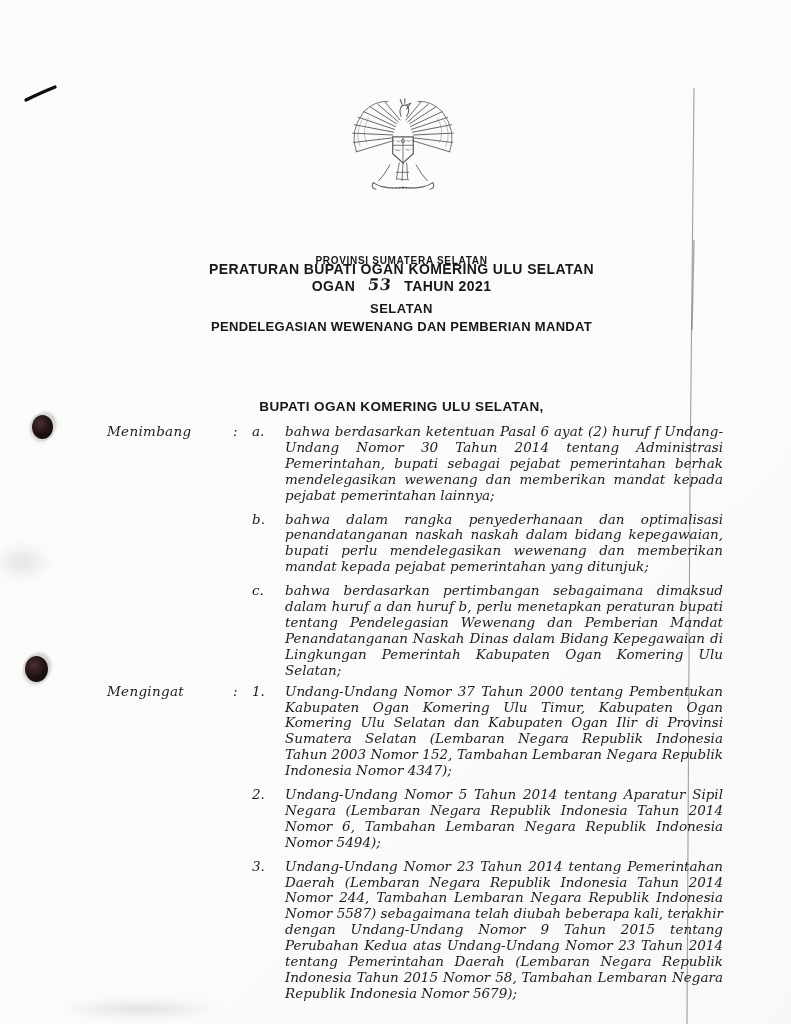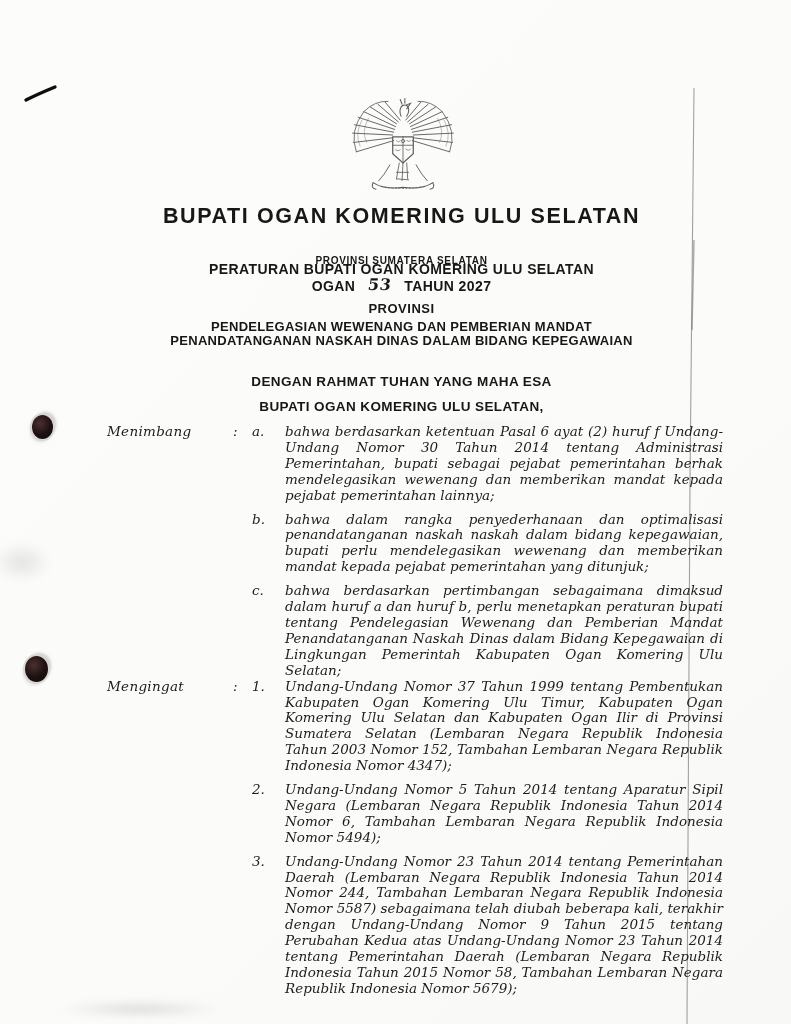--- a/index.html
+++ b/index.html
@@ -24,21 +24,21 @@
                  font-size:16px; font-weight:700; transform:skewX(-8deg) translateY(-1px); }
   .about       { top:301px; font-size:13px;  letter-spacing:.5px; }
   .subject     { top:320px; font-size:13px;  letter-spacing:.3px; line-height:13.6px; }
   .invocation  { top:374px; font-size:13.5px; letter-spacing:.4px; }
   .issuer      { top:399px; font-size:13.5px; letter-spacing:.4px; }
 
   
   .doc-body { position:absolute; left:107px; top:424px; width:616px;
               font-size:13.5px; line-height:15.9px; color:#1c1c1c;font-style:italic; }
   .section { position:relative; }
-  .section + .section { }
+  .section + .section { margin-top:5px; }
   .section-label { position:absolute; left:0; top:0; white-space:nowrap; letter-spacing:.3px; }
   .section-colon { position:absolute; left:126px; top:0; }
   .items  { margin-left:145px; }
   .item   { display:flex; margin-bottom:8px; }
   .item:last-child { margin-bottom:0; }
   .marker { width:33px; flex-shrink:0; }
   .itext  { flex:1; text-align:justify; }
 
   
   .artifacts { position:absolute; inset:0; width:791px; height:1024px; pointer-events:none; }
@@ -91,32 +91,29 @@
 
       <path d="M56,70 L53,87 M60,70 L59,89 M64,70 L65,87 M53,80 L66,80 M53,87 L66,88" stroke-width=".9"></path>
 
       <path d="M46,72 Q40,83 34,89 M74,72 Q80,83 86,89" stroke-width="1"></path>
 
       <path d="M28,91 Q40,99 60,96 Q80,99 92,91 M28,91 Q25,97 31,98 M92,91 Q95,97 89,98" stroke-width="1.1"></path>
       <path d="M37,95 Q60,99.5 83,95" stroke-width=".9" stroke-dasharray="1.6 2.1"></path>
     </svg>
   </div>
 
-  <div class="hline authority">BUPATI OGAN KOMERING ULU SELATAN</div>
   <div class="hline province">PROVINSI SUMATERA SELATAN</div>
   <div class="hline regline">PERATURAN BUPATI OGAN KOMERING ULU SELATAN</div>
   <div class="hline numline">
-    <span>OGAN</span><span class="num-value">53</span><span>TAHUN 2027</span>
+    <span>OGAN</span><span class="num-value">53</span><span>TAHUN 2021</span>
   </div>
-  <div class="hline about">PROVINSI</div>
+  <div class="hline about">SELATAN</div>
   <div class="hline subject">
     <div>PENDELEGASIAN WEWENANG DAN PEMBERIAN MANDAT</div>
-    <div>PENANDATANGANAN NASKAH DINAS DALAM BIDANG KEPEGAWAIAN</div>
   </div>
-  <div class="hline invocation">DENGAN RAHMAT TUHAN YANG MAHA ESA</div>
   <div class="hline issuer">BUPATI OGAN KOMERING ULU SELATAN,</div>
 
   <div class="doc-body">
 
     <div class="section">
       <span class="section-label">Menimbang</span>
       <span class="section-colon">:</span>
       <div class="items">
         <div class="item">
           <span class="marker">a.</span>
@@ -132,21 +129,21 @@
         </div>
       </div>
     </div>
 
     <div class="section">
       <span class="section-label">Mengingat</span>
       <span class="section-colon">:</span>
       <div class="items">
         <div class="item">
           <span class="marker">1.</span>
-          <span class="itext">Undang-Undang Nomor 37 Tahun 1999 tentang Pembentukan Kabupaten Ogan Komering Ulu Timur, Kabupaten Ogan Komering Ulu Selatan dan Kabupaten Ogan Ilir di Provinsi Sumatera Selatan (Lembaran Negara Republik Indonesia Tahun 2003 Nomor 152, Tambahan Lembaran Negara Republik Indonesia Nomor 4347);</span>
+          <span class="itext">Undang-Undang Nomor 37 Tahun 2000 tentang Pembentukan Kabupaten Ogan Komering Ulu Timur, Kabupaten Ogan Komering Ulu Selatan dan Kabupaten Ogan Ilir di Provinsi Sumatera Selatan (Lembaran Negara Republik Indonesia Tahun 2003 Nomor 152, Tambahan Lembaran Negara Republik Indonesia Nomor 4347);</span>
         </div>
         <div class="item">
           <span class="marker">2.</span>
           <span class="itext">Undang-Undang Nomor 5 Tahun 2014 tentang Aparatur Sipil Negara (Lembaran Negara Republik Indonesia Tahun 2014 Nomor 6, Tambahan Lembaran Negara Republik Indonesia Nomor 5494);</span>
         </div>
         <div class="item">
           <span class="marker">3.</span>
           <span class="itext">Undang-Undang Nomor 23 Tahun 2014 tentang Pemerintahan Daerah (Lembaran Negara Republik Indonesia Tahun 2014 Nomor 244, Tambahan Lembaran Negara Republik Indonesia Nomor 5587) sebagaimana telah diubah beberapa kali, terakhir dengan Undang-Undang Nomor 9 Tahun 2015 tentang Perubahan Kedua atas Undang-Undang Nomor 23 Tahun 2014 tentang Pemerintahan Daerah (Lembaran Negara Republik Indonesia Tahun 2015 Nomor 58, Tambahan Lembaran Negara Republik Indonesia Nomor 5679);</span>
         </div>
       </div>

